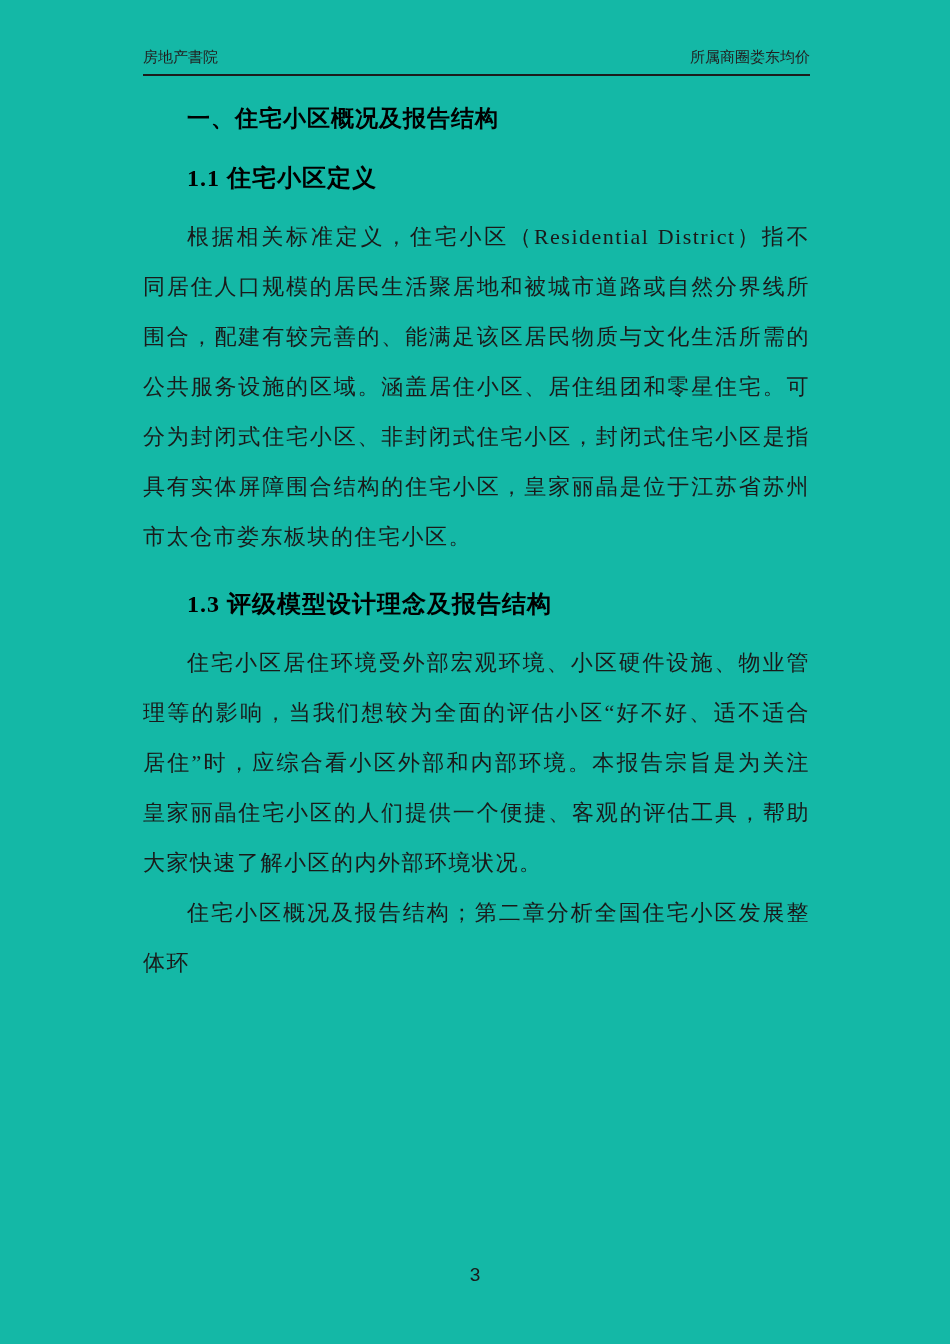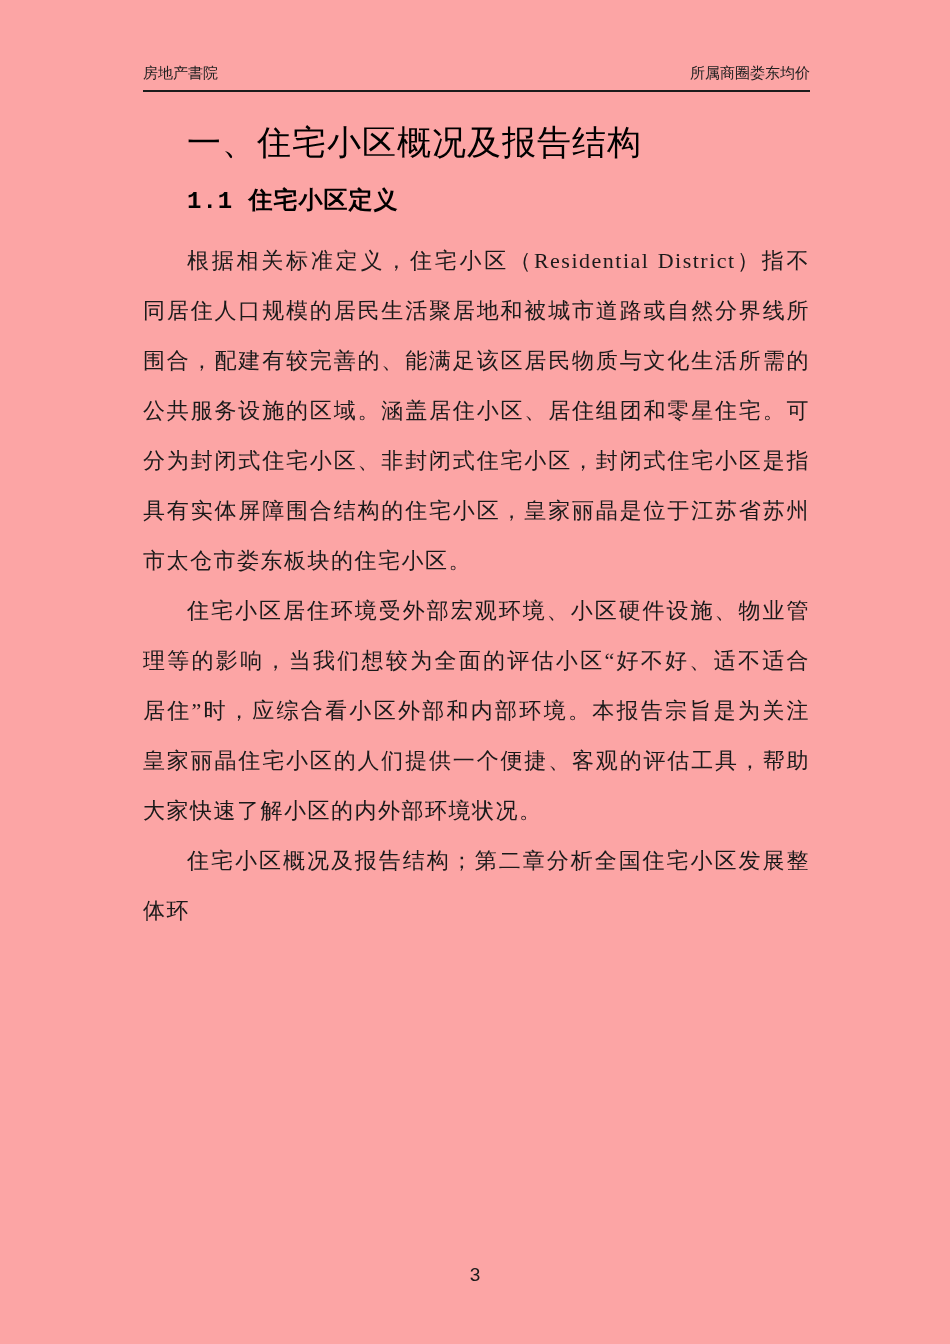--- a/index.html
+++ b/index.html
@@ -2,54 +2,53 @@
 <html><head>
 <meta charset="utf-8">
 <style>
   * { margin: 0; padding: 0; box-sizing: border-box; }
   html, body { background: #888; }
   .page {
     position: relative;
     width: 950px;
     height: 1344px;
     margin: 0 auto;
-    background: #fca5a5;
-    padding: 64px 140px 0 143px;
+    background: #14b8a6;
+    padding: 48px 140px 0 143px;
     font-family: "Liberation Serif", "DejaVu Serif", serif;
     color: #1a1a1a;
     overflow: hidden;
   }
   .header {
     display: flex;
     justify-content: space-between;
     align-items: flex-end;
     border-bottom: 2px solid #1c1c1c;
     padding-bottom: 7px;
     font-family: "Liberation Sans", "DejaVu Sans", sans-serif;
     font-size: 15px;
     color: #222222;
   }
   .chapter-title {
-    margin-top: 34px;
+    margin-top: 26px;
     padding-left: 44px;
-    font-size: 34px;
+    font-size: 23px;
     line-height: 34px;
-    font-weight: normal;
+    font-weight: bold;
     color: #000000;
     letter-spacing: 1px;
   }
   .section-heading {
     margin: 26px 0 18px 0;
     padding-left: 44px;
     font-size: 24px;
     line-height: 32px;
     font-weight: bold;
     color: #000000;
     letter-spacing: 1px;
-    font-family: Liberation Mono, monospace;
   }
   .body-para {
     font-size: 22px;
     line-height: 50px;
     letter-spacing: 1.5px;
     text-indent: 2em;
     text-align: justify;
     color: #1a1a1a;
   }
   .footer {
@@ -76,20 +75,21 @@
   <div>
 
     <div class="chapter-title">一、住宅小区概况及报告结构</div>
 
     <div class="section-heading">1.1 住宅小区定义</div>
 
     <p class="body-para">根据相关标准定义，住宅小区（Residential District）指不同居住人口规模的居民生活聚居地和被城市道路或自然分界线所围合，配建有较完善的、能满足该区居民物质与文化生活所需的公共服务设施的区域。涵盖居住小区、居住组团和零星住宅。可分为封闭式住宅小区、非封闭式住宅小区，封闭式住宅小区是指具有实体屏障围合结构的住宅小区，皇家丽晶是位于江苏省苏州市太仓市娄东板块的住宅小区。</p>
 
 
 
+    <div class="section-heading">1.3 评级模型设计理念及报告结构</div>
 
     <p class="body-para">住宅小区居住环境受外部宏观环境、小区硬件设施、物业管理等的影响，当我们想较为全面的评估小区“好不好、适不适合居住”时，应综合看小区外部和内部环境。本报告宗旨是为关注皇家丽晶住宅小区的人们提供一个便捷、客观的评估工具，帮助大家快速了解小区的内外部环境状况。</p>
 
     <p class="body-para">住宅小区概况及报告结构；第二章分析全国住宅小区发展整体环</p>
 
   </div>
 
   <div class="footer">
     <span>3</span>
   </div>

